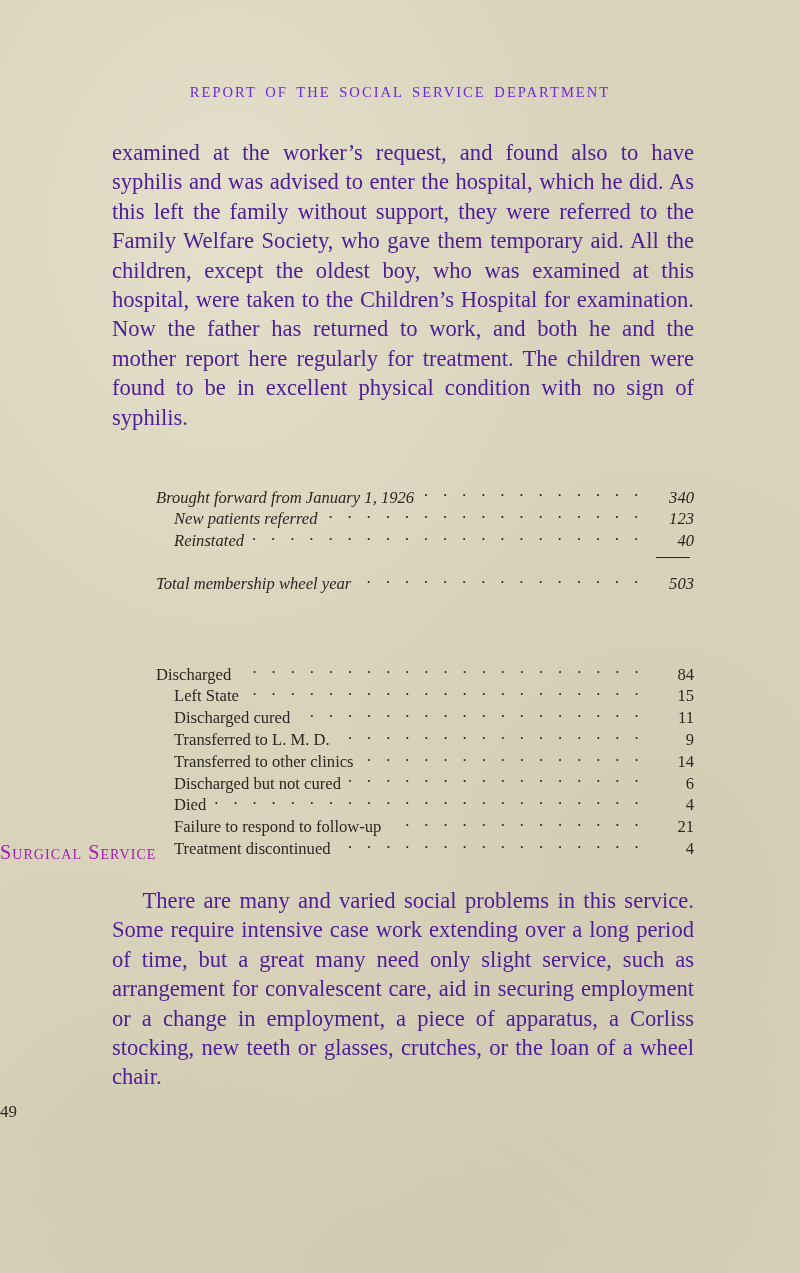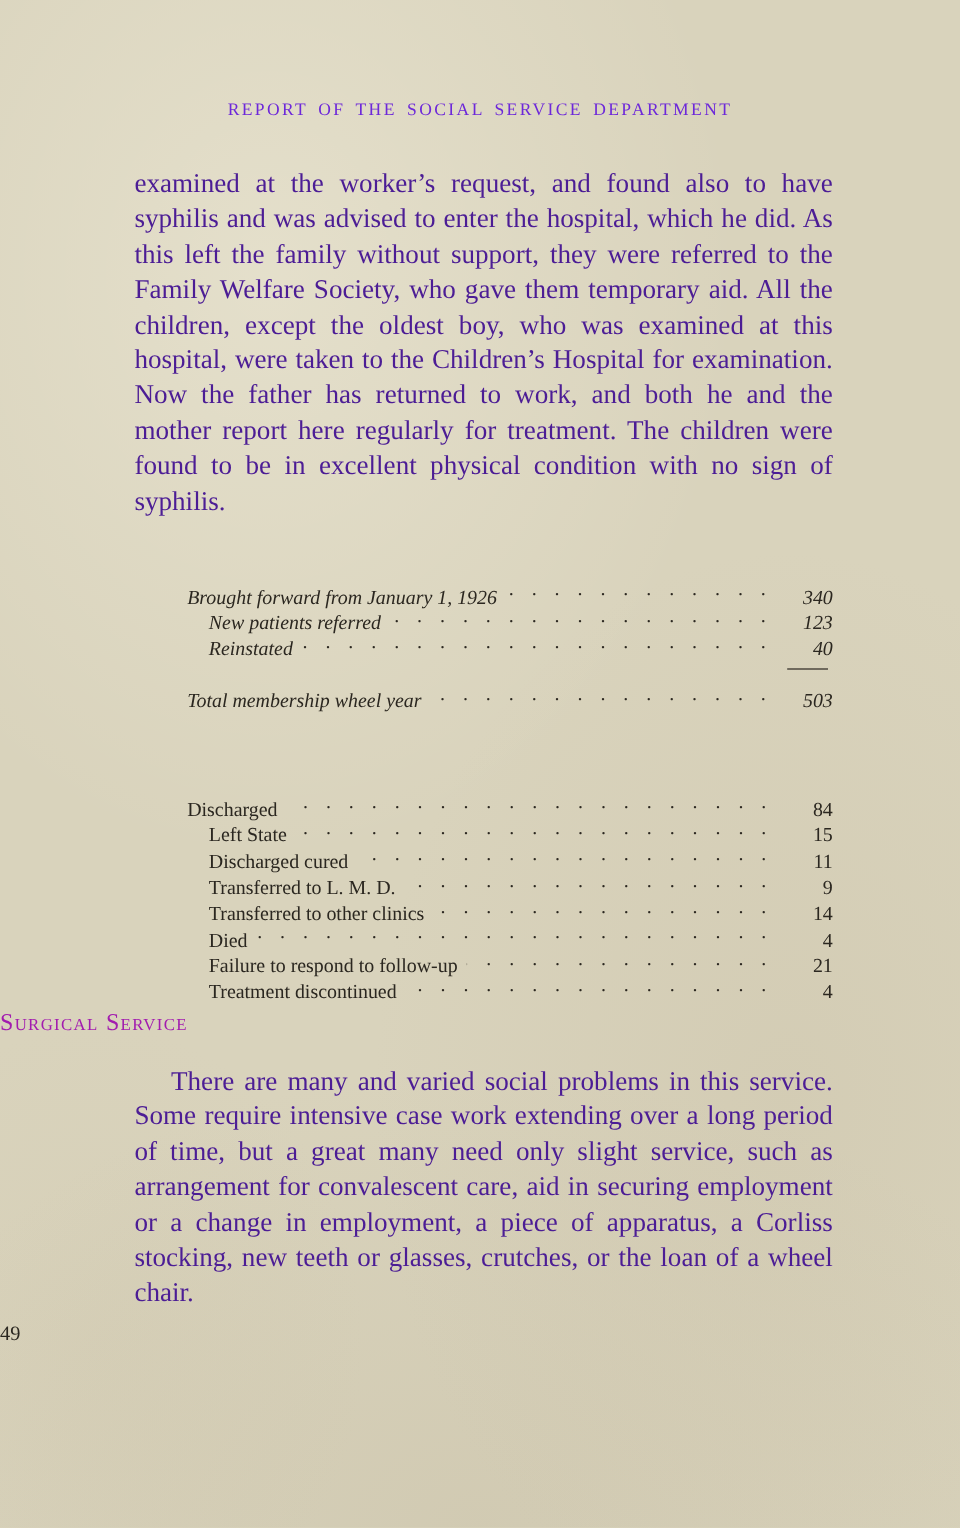--- a/index.html
+++ b/index.html
@@ -212,20 +212,25 @@
         <span class="stat-label">Transferred to L. M. D.</span>
         <span class="stat-leader"></span>
         <span class="stat-value">9</span>
       </div>
       <div class="stat-row lvl1">
         <span class="stat-label">Transferred to other clinics</span>
         <span class="stat-leader"></span>
         <span class="stat-value">14</span>
       </div>
       <div class="stat-row lvl1">
+        <span class="stat-label">Discharged but not cured</span>
+        <span class="stat-leader"></span>
+        <span class="stat-value">6</span>
+      </div>
+      <div class="stat-row lvl1">
         <span class="stat-label">Died</span>
         <span class="stat-leader"></span>
         <span class="stat-value">4</span>
       </div>
       <div class="stat-row lvl1">
         <span class="stat-label">Failure to respond to follow-up</span>
         <span class="stat-leader"></span>
         <span class="stat-value">21</span>
       </div>
       <div class="stat-row lvl1">

